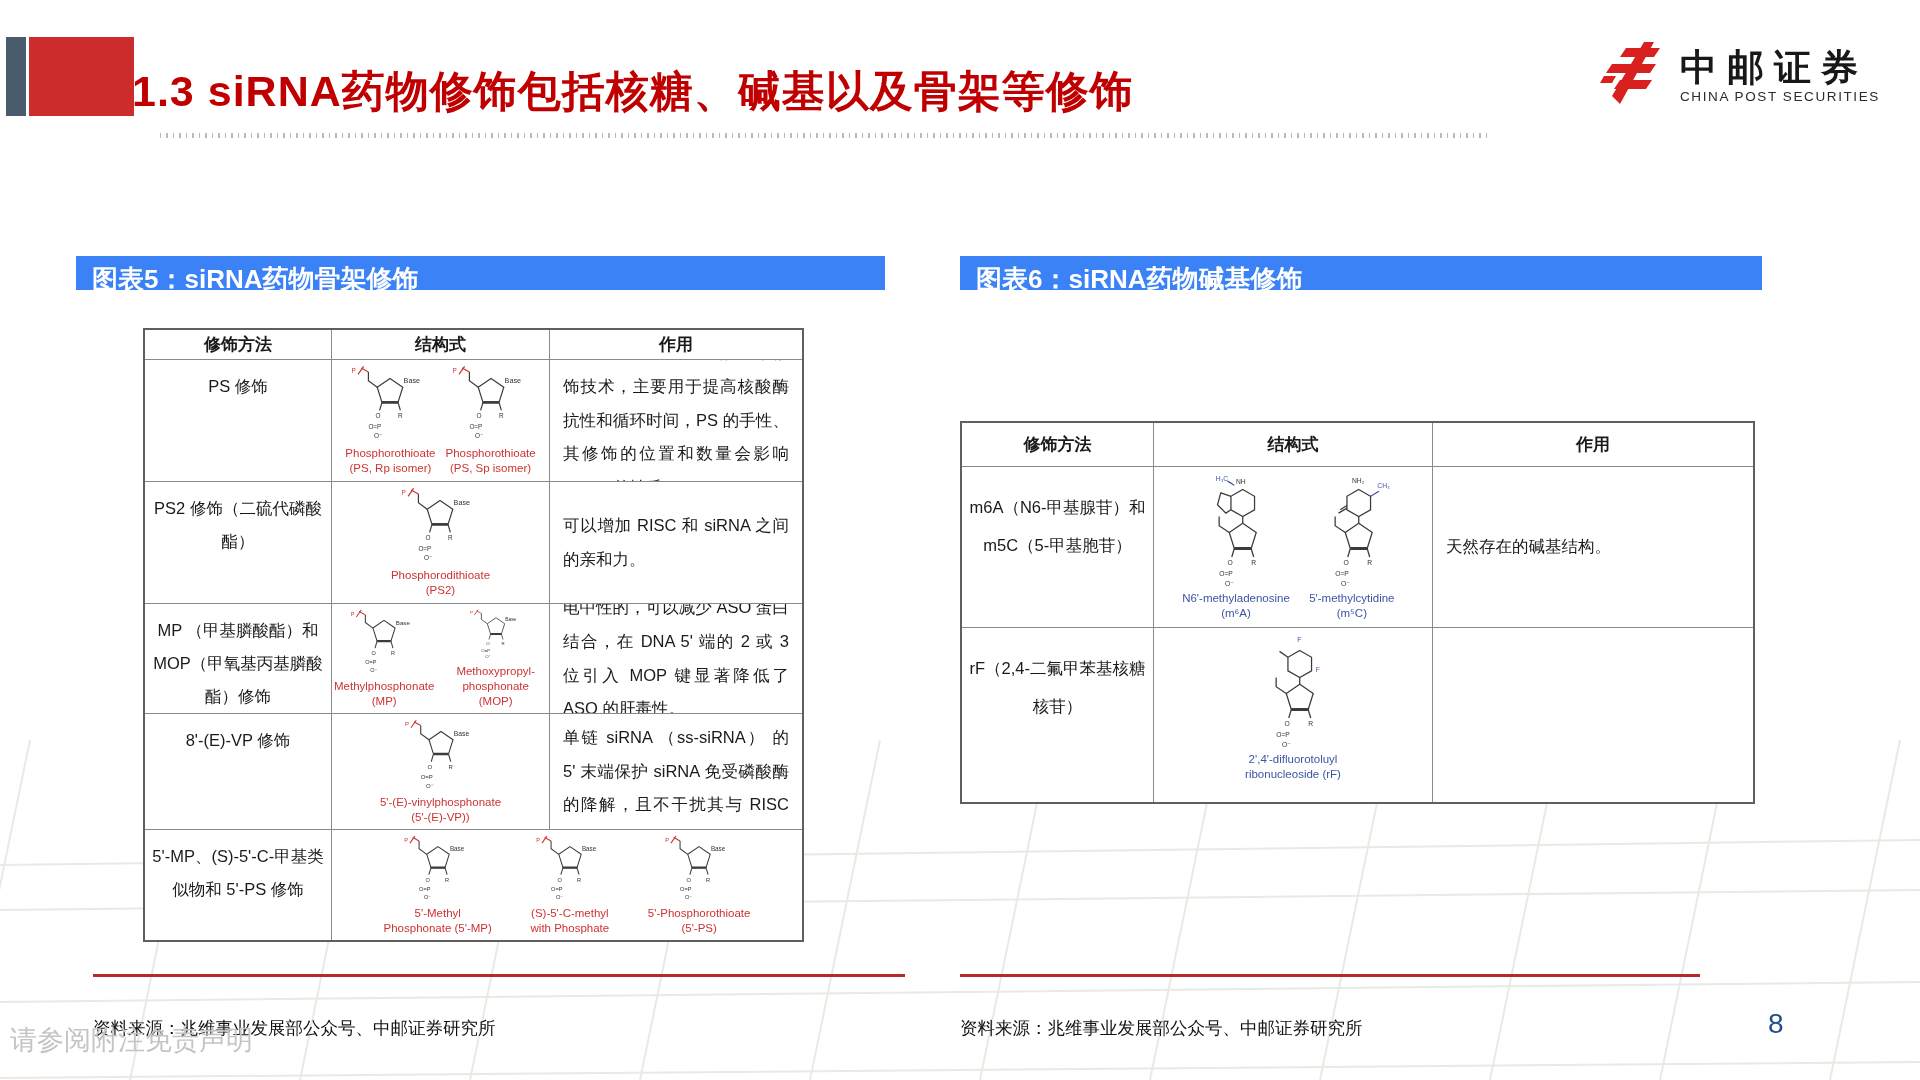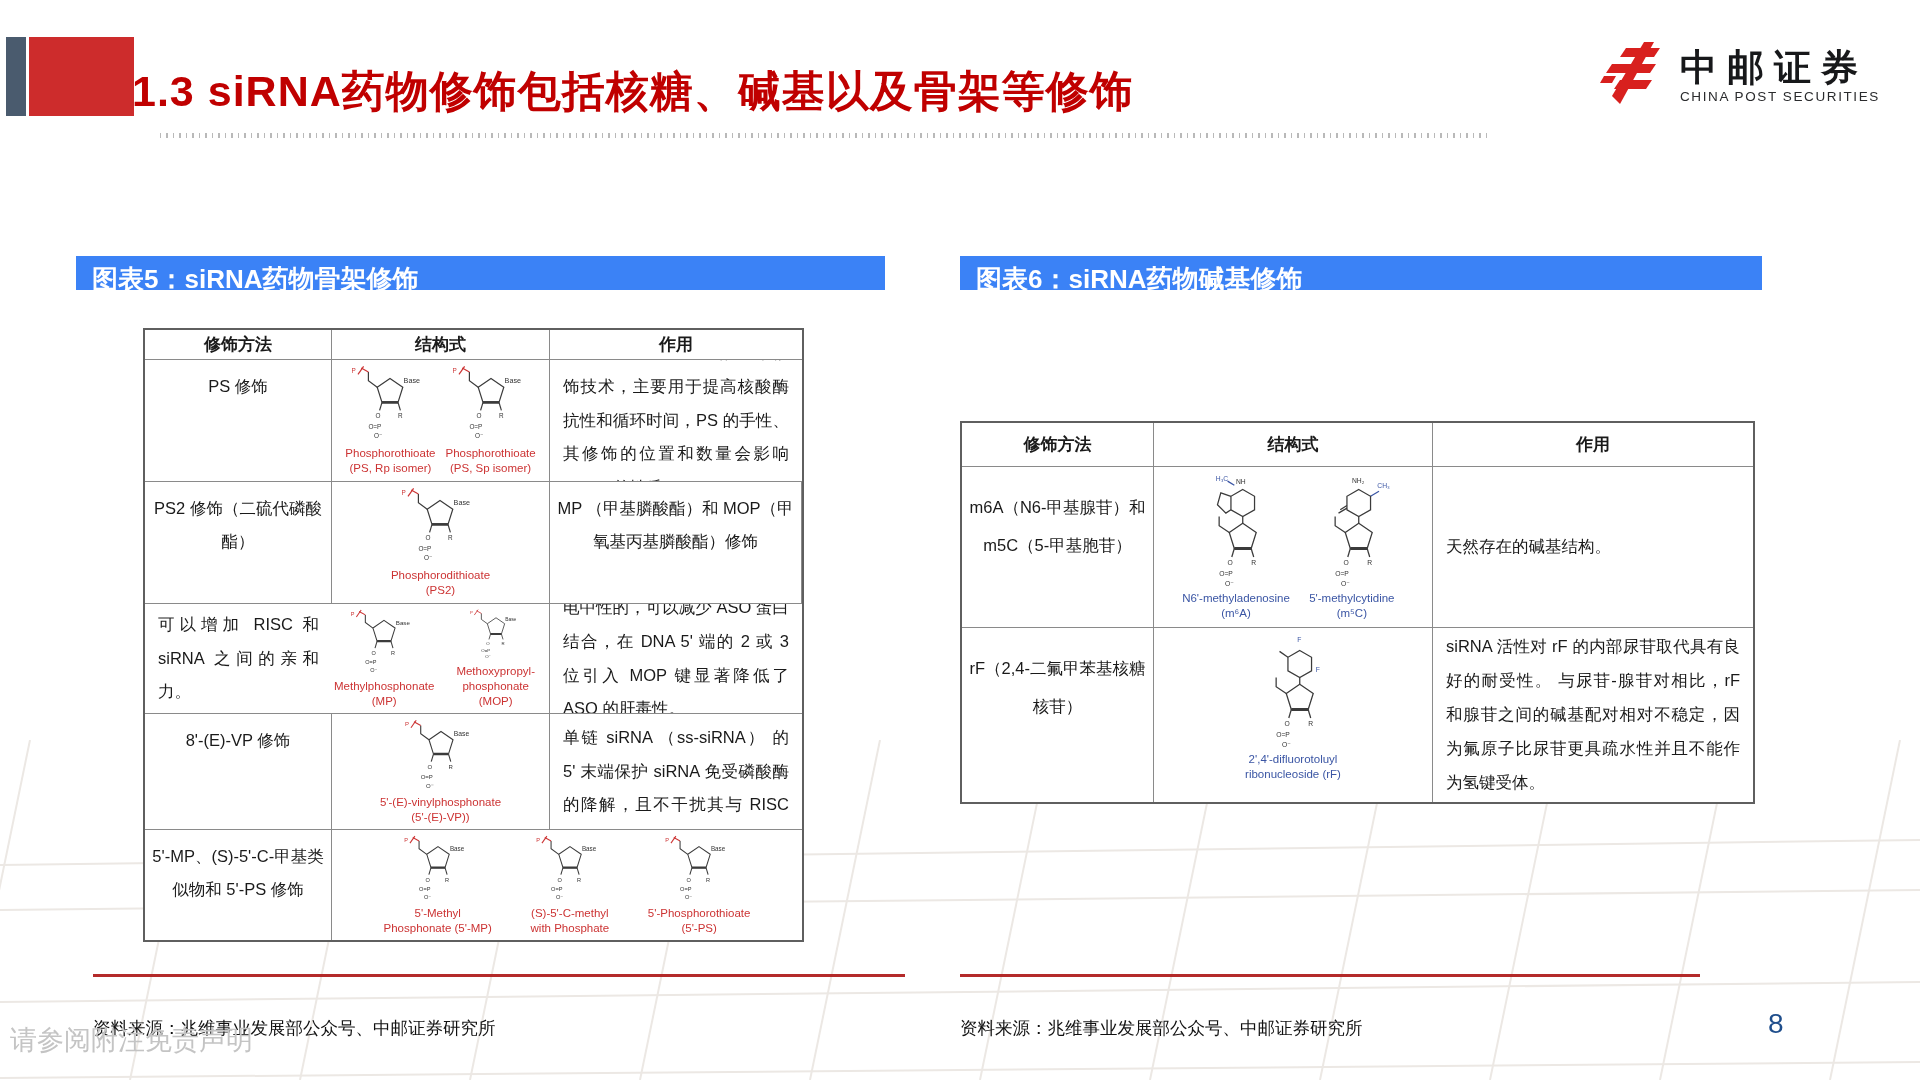--- a/index.html
+++ b/index.html
@@ -250,25 +250,25 @@
       <div class="mol">
         <svg class="art" viewBox="0 0 100 100">
             <use href="#sym-nuc"></use>
           </svg>
         <div class="cap">
           <div>Phosphorodithioate</div>
           <div>(PS2)</div>
         </div>
       </div>
     </div>
+    <div class="c c-effect last">
+        <p>可以增加 RISC 和 siRNA 之间的亲和力。</p>
+      </div>
+
     <div class="c c-method">MP （甲基膦酸酯）和 MOP（甲氧基丙基膦酸酯）修饰</div>
-
-    <div class="c c-effect last">
-        <p>可以增加 RISC 和 siRNA 之间的亲和力。</p>
-      </div>
     <div class="c c-struct">
       <div class="mol">
         <svg class="art" viewBox="0 0 100 100">
             <use href="#sym-nuc"></use>
           </svg>
         <div class="cap">
           <div>Methylphosphonate</div>
           <div>(MP)</div>
         </div>
       </div>
@@ -371,23 +371,20 @@
       <div class="mol">
         <svg class="art" viewBox="0 0 100 140">
             <use href="#sym-fluoro"></use>
           </svg>
         <div class="cap">
           <div>2',4'-difluorotoluyl</div>
           <div>ribonucleoside (rF)</div>
         </div>
       </div>
     </div>
-    <div class="c c-effect bb0 last">
-        <p>siRNA 活性对 rF 的内部尿苷取代具有良好的耐受性。 与尿苷-腺苷对相比，rF 和腺苷之间的碱基配对相对不稳定，因为氟原子比尿苷更具疏水性并且不能作为氢键受体。</p>
-      </div>
   </div>
 
   <div class="src-rule src-rule-left"></div>
   <div class="src-text src-text-left">资料来源：兆维事业发展部公众号、中邮证券研究所</div>
   <div class="src-rule src-rule-right"></div>
   <div class="src-text src-text-right">资料来源：兆维事业发展部公众号、中邮证券研究所</div>
 
   <div class="disclaimer">请参阅附注免责声明</div>
   <div class="page-num">8</div>
 </div>

